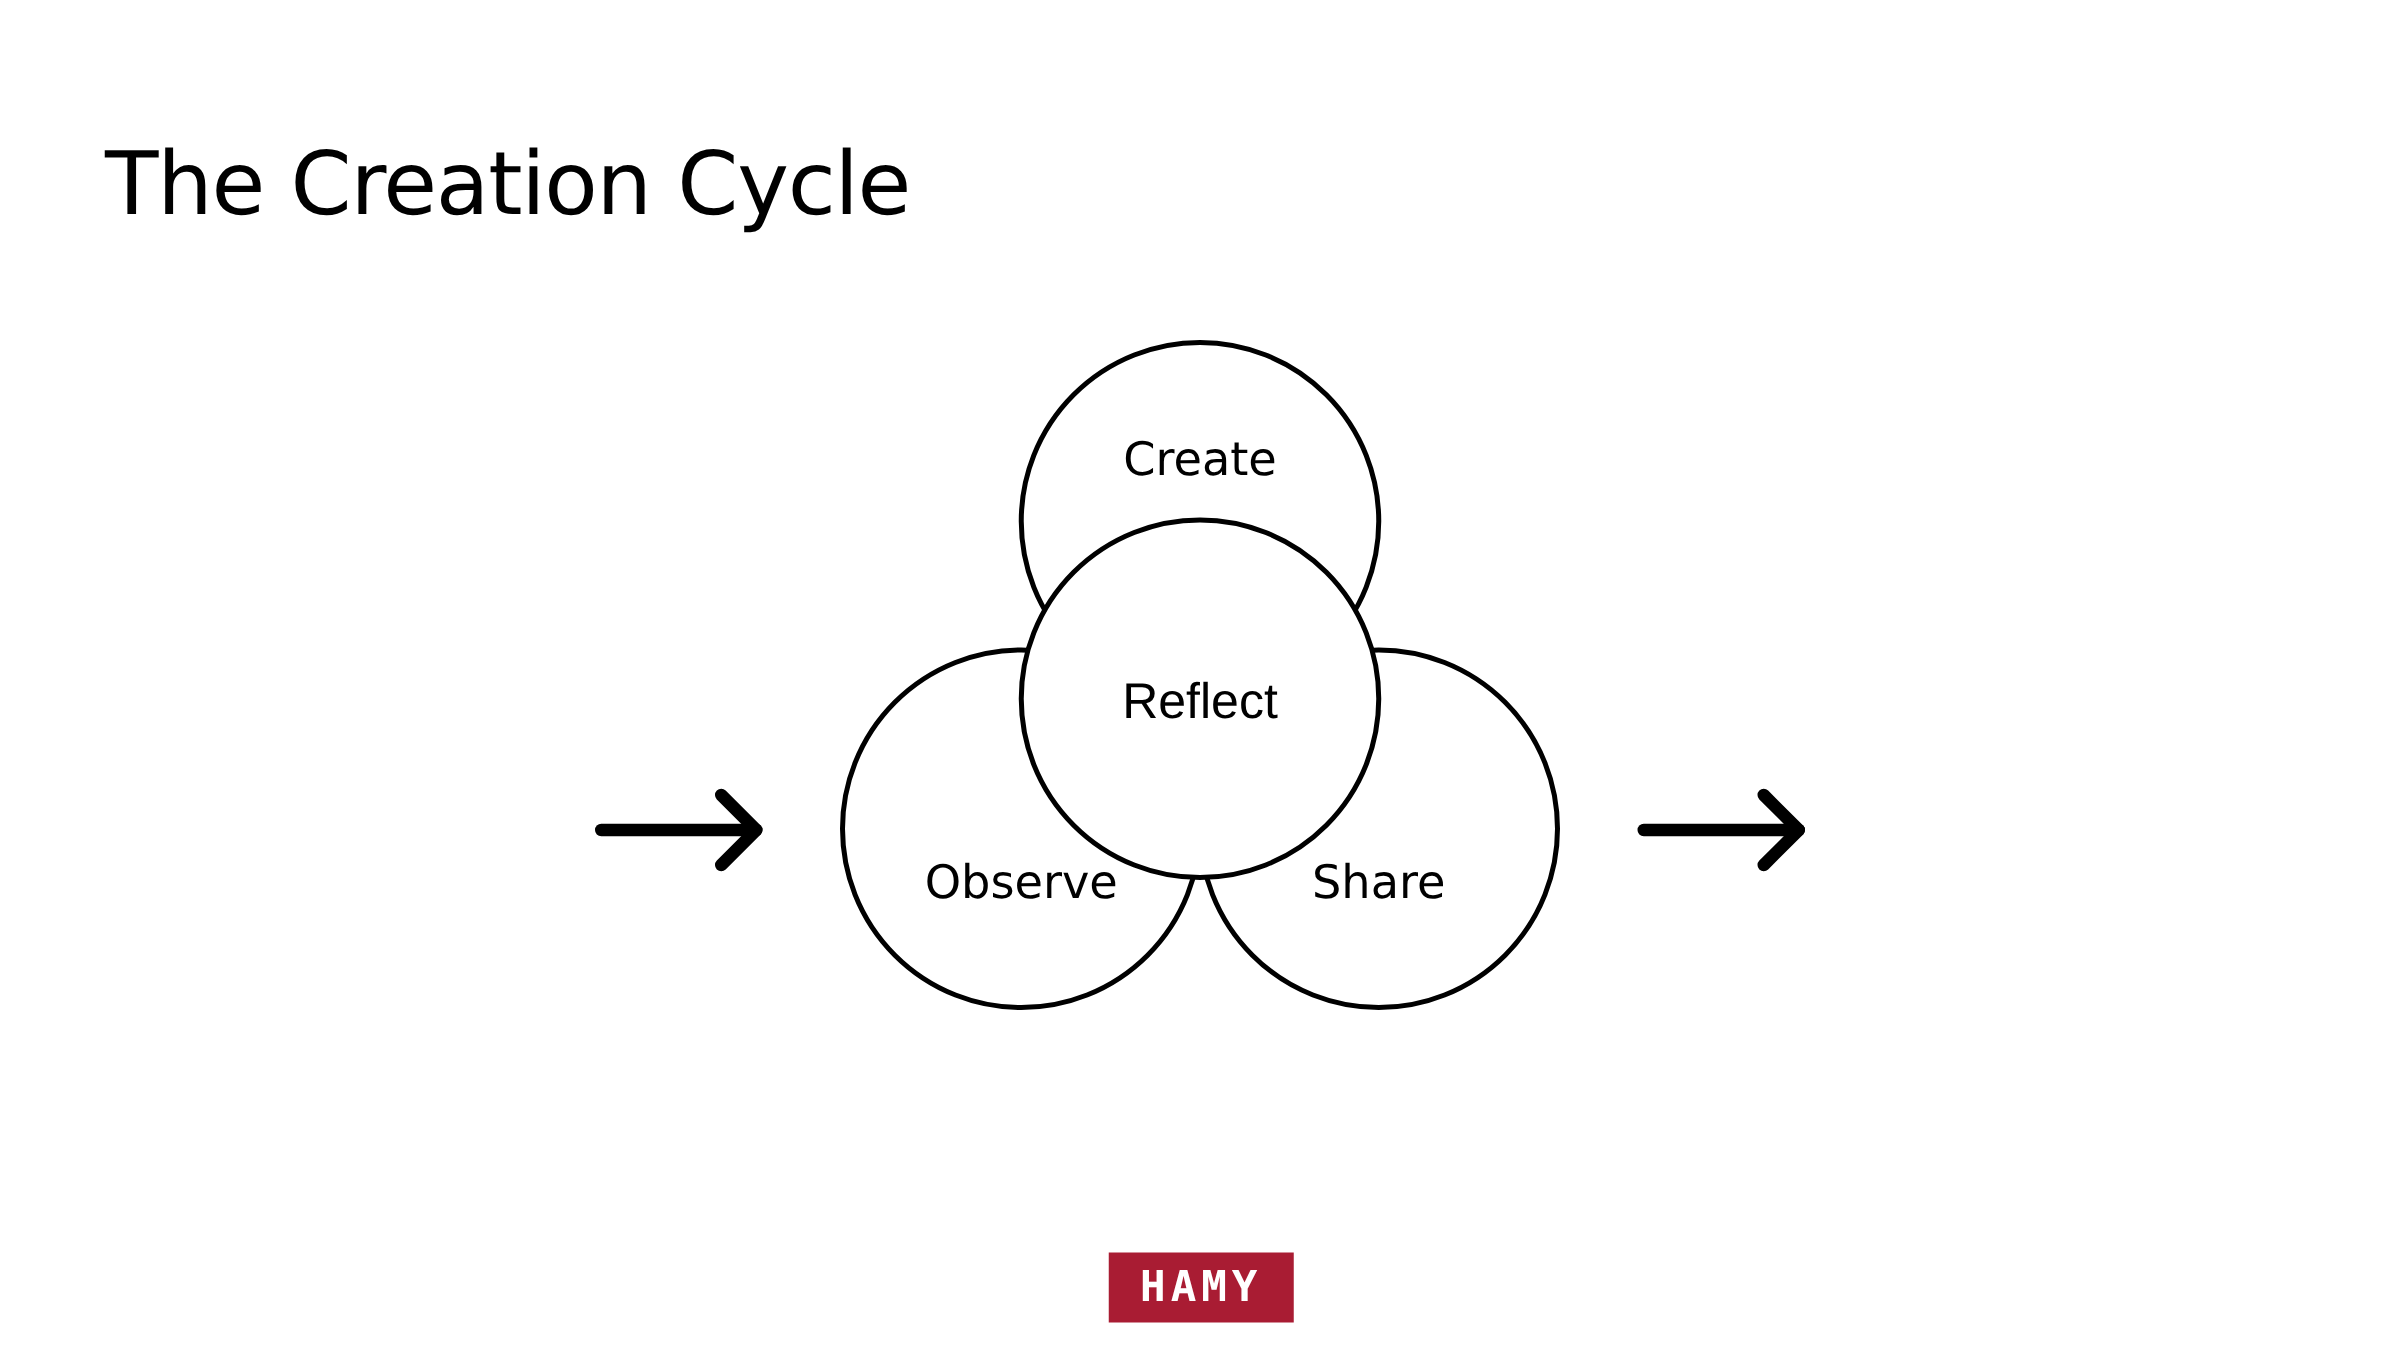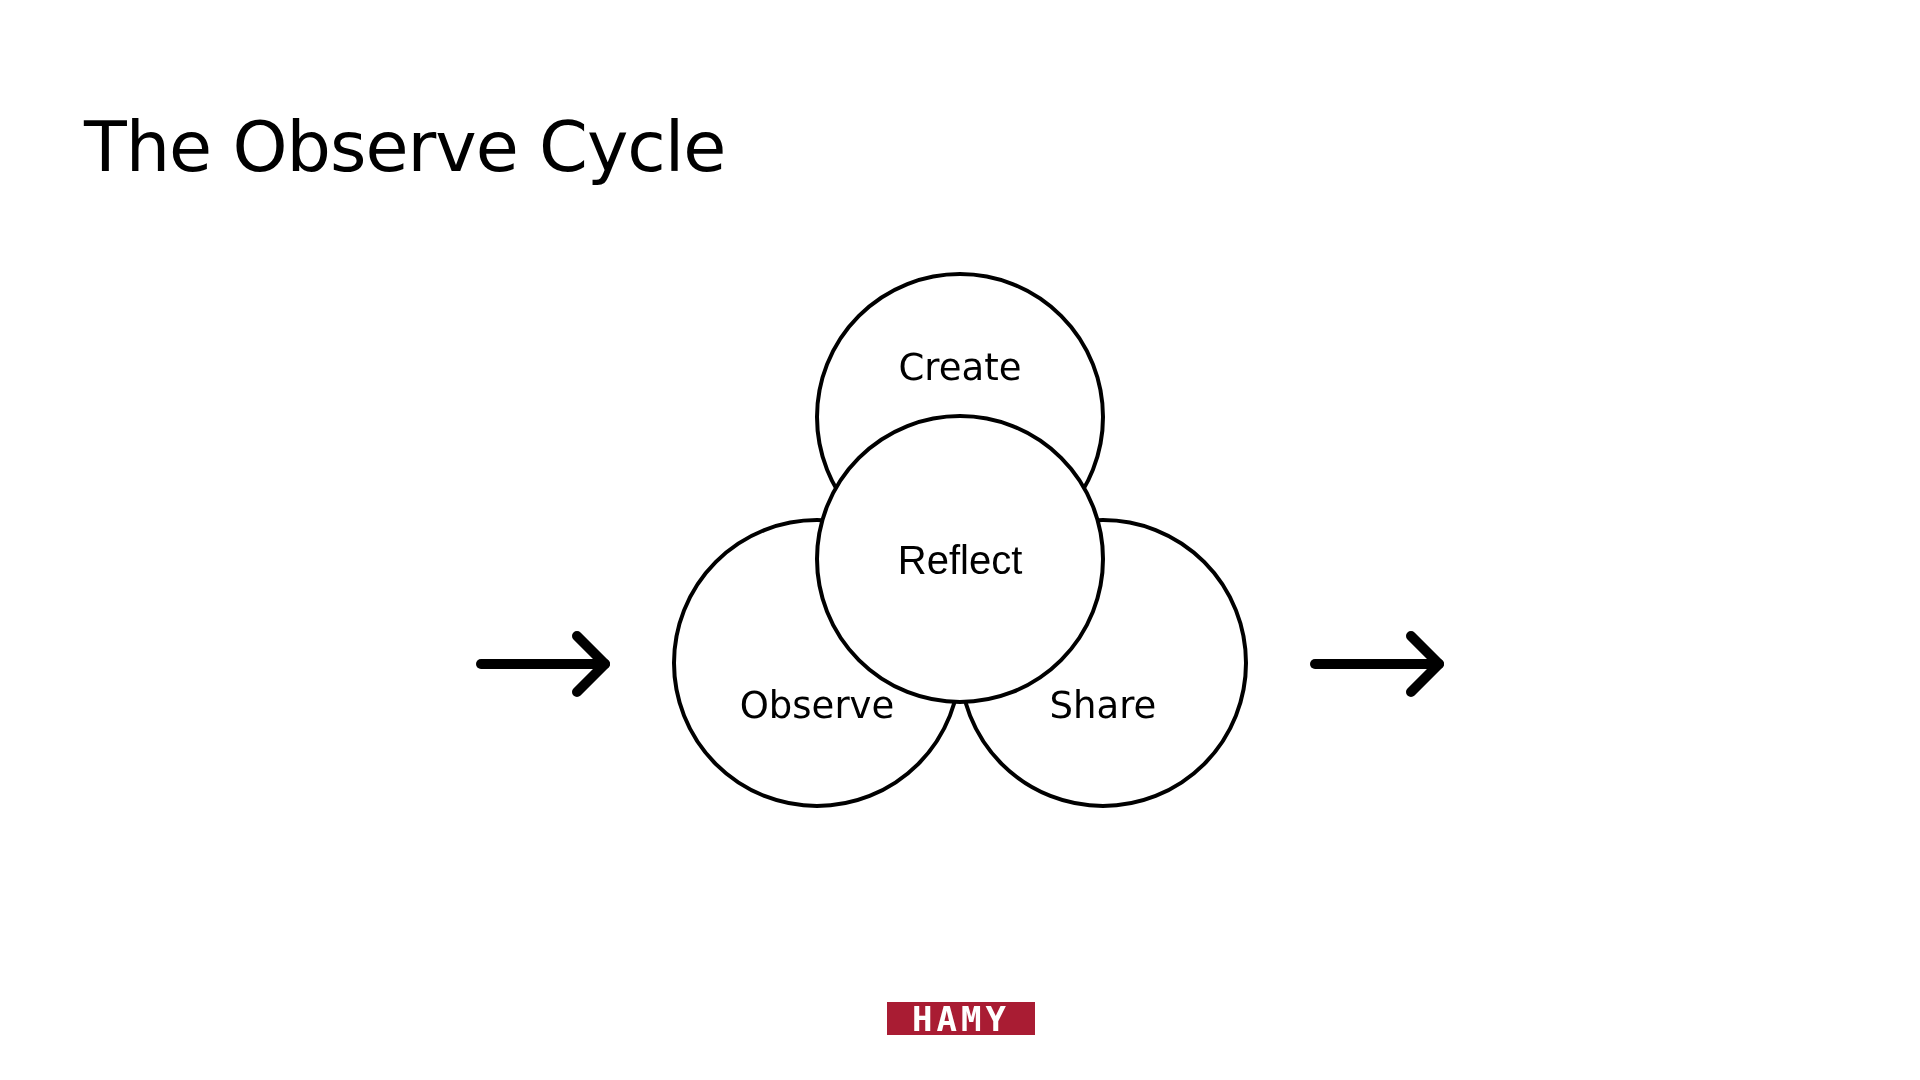--- a/index.html
+++ b/index.html
@@ -1,27 +1,27 @@
 <!DOCTYPE html>
 <html><head>
 <meta charset="utf-8">
 <style>
   html, body { margin: 0; padding: 0; background: #ffffff; }
   body { width: 1920px; height: 1080px; position: relative; overflow: hidden; font-family: "DejaVu Sans", sans-serif; }
   .title { position: absolute; left: 84px; top: 112px; font-family: "DejaVu Sans", sans-serif; font-size: 70px; font-weight: normal; color: #000; letter-spacing: -1px; margin: 0; line-height: 1; }
   svg.diagram { position: absolute; left: 0; top: 0; }
   .label { font-family: "DejaVu Sans", sans-serif; font-size: 37px; fill: #000; }
   .label-reflect { font-family: "Liberation Sans", sans-serif; font-size: 40px; fill: #000; }
-  .logo { position: absolute; left: 887px; top: 1002px; width: 148px; height: 33px; background: #a91c33; display: flex; align-items: center; justify-content: center; }
+  .logo { position: absolute; left: 887px; top: 1002px; width: 148px; height: 56px; background: #a91c33; display: flex; align-items: center; justify-content: center; }
   .logo span { color: #fff; font-family: "DejaVu Sans Mono", monospace; font-weight: bold; font-size: 34px; letter-spacing: 4px; line-height: 1; }
 </style>
 </head>
 <body>
 
-<h1 class="title">The Observe Cycle</h1>
+<h1 class="title">The Creation Cycle</h1>
 
 <svg class="diagram" width="1920" height="1080" viewBox="0 0 1920 1080">
 
   <circle cx="960" cy="417" r="143" fill="#fff" stroke="#000" stroke-width="4"></circle>
 
   <circle cx="817" cy="663" r="143" fill="#fff" stroke="#000" stroke-width="4"></circle>
 
   <circle cx="1103" cy="663" r="143" fill="#fff" stroke="#000" stroke-width="4"></circle>
 
   <circle cx="960" cy="559" r="143" fill="#fff" stroke="#000" stroke-width="4"></circle>

